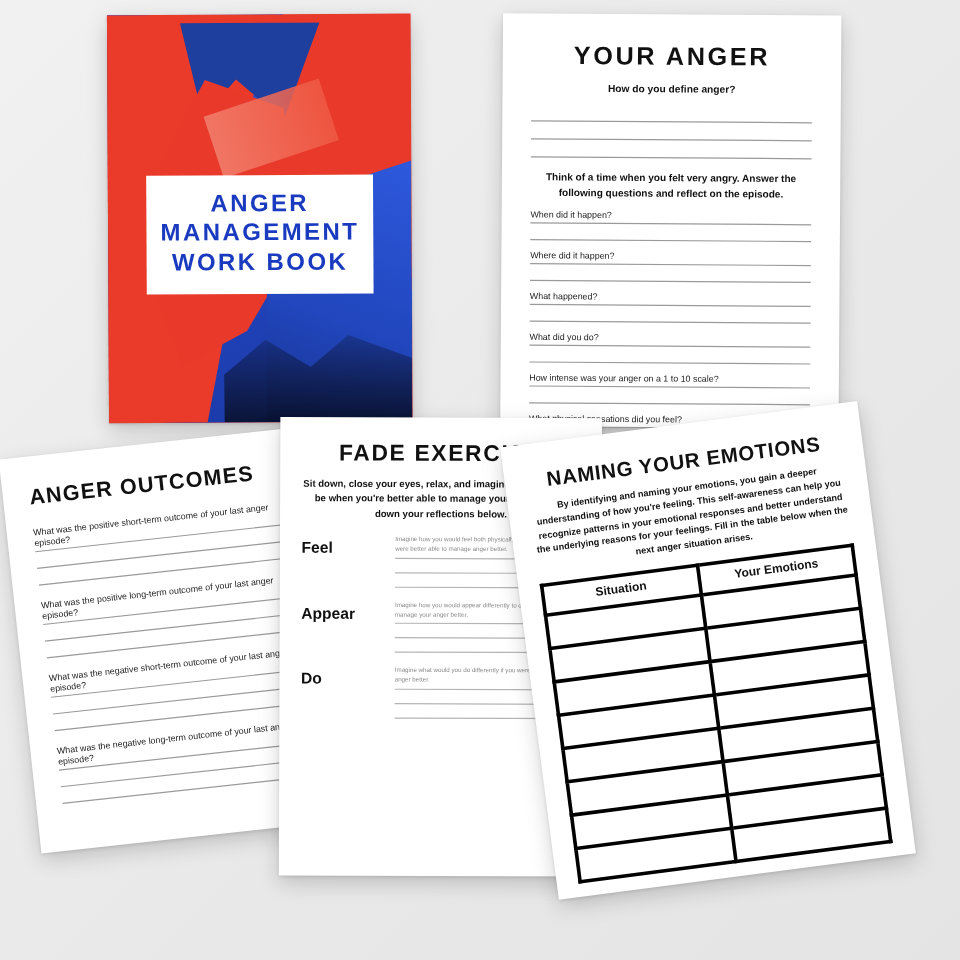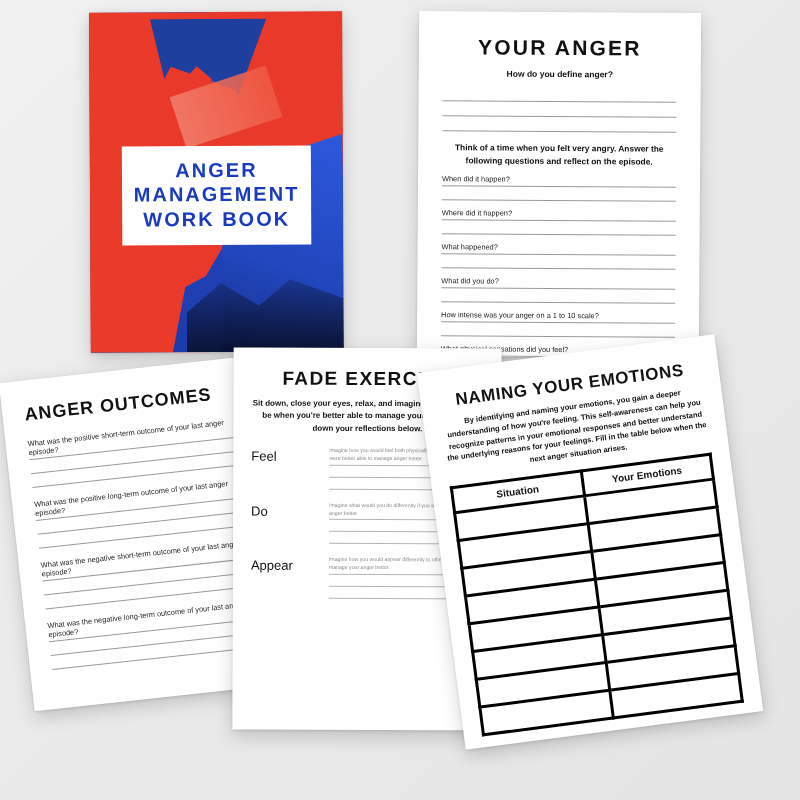--- a/index.html
+++ b/index.html
@@ -176,21 +176,21 @@
     font-weight: bold;
     line-height: 1.55;
     color:#111;
     margin-bottom: 10px;
   }
   .fd-row { margin-top: 12px; display:flex; align-items:flex-start; gap:8px; }
   .fd-word {
     width: 70px;
     flex: 0 0 70px;
     font-size: 13px;
-    font-weight: normal;
+    font-weight: bold;
     color:#111;
     padding-top: 2px;
   }
   .fd-lines { flex: 1 1 auto; }
   .fd-hint {
     font-size: 5.2px;
     color:#8a8a8a;
     line-height:1.5;
     border-bottom: 1px solid #b5b5b5;
     padding-bottom: 2px;
@@ -305,32 +305,32 @@
     <div class="fd-row">
       <div class="fd-word">Feel</div>
       <div class="fd-lines">
         <div class="fd-hint">Imagine how you would feel both physically and emotionally if you were better able to manage anger better.</div>
         <div class="fd-blank"></div>
         <div class="fd-blank"></div>
       </div>
     </div>
 
     <div class="fd-row">
+      <div class="fd-word">Appear</div>
+      <div class="fd-lines">
+        <div class="fd-hint">Imagine how you would appear differently to others if you were to manage your anger better.</div>
+        <div class="fd-blank"></div>
+        <div class="fd-blank"></div>
+      </div>
+    </div>
+
+    <div class="fd-row">
       <div class="fd-word">Do</div>
       <div class="fd-lines">
         <div class="fd-hint">Imagine what would you do differently if you were to manage your anger better.</div>
-        <div class="fd-blank"></div>
-        <div class="fd-blank"></div>
-      </div>
-    </div>
-
-    <div class="fd-row">
-      <div class="fd-word">Appear</div>
-      <div class="fd-lines">
-        <div class="fd-hint">Imagine how you would appear differently to others if you were to manage your anger better.</div>
         <div class="fd-blank"></div>
         <div class="fd-blank"></div>
       </div>
     </div>
 
   </div>
 
   <div class="sheet" id="naming">
     <div class="ne-title">NAMING YOUR EMOTIONS</div>
     <div class="ne-body">By identifying and naming your emotions, you gain a deeper understanding of how you're feeling. This self-awareness can help you recognize patterns in your emotional responses and better understand the underlying reasons for your feelings. Fill in the table below when the next anger situation arises.</div>

